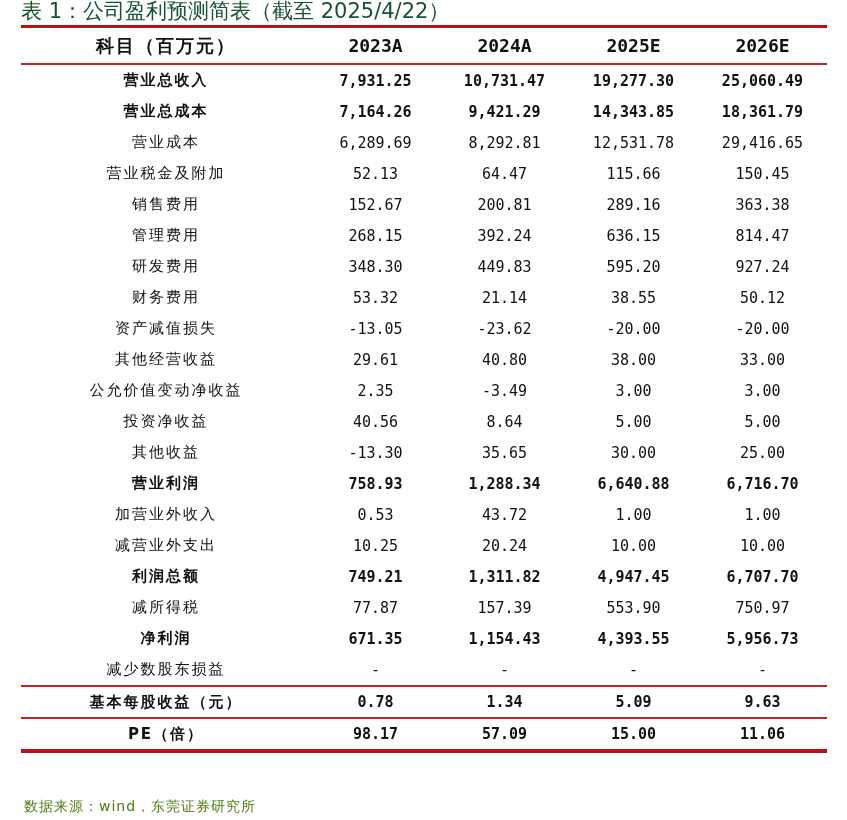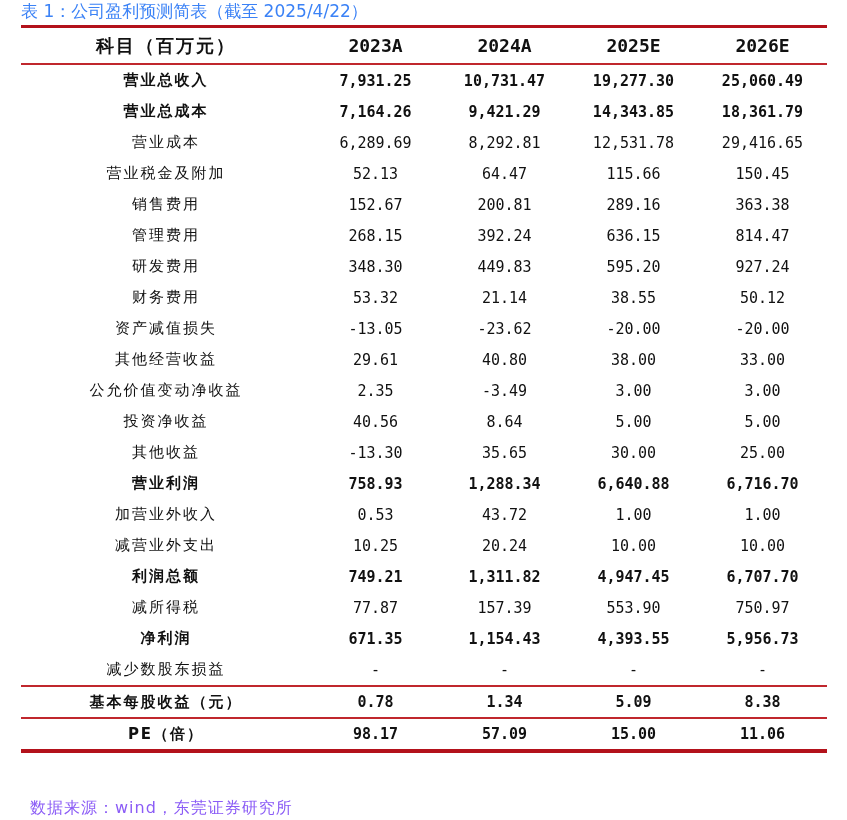--- a/index.html
+++ b/index.html
@@ -1,32 +1,32 @@
 <!DOCTYPE html>
 <html><head>
 <meta charset="utf-8">
 <style>
   html, body { margin:0; padding:0; background:#ffffff; }
   body { width:847px; height:820px; position:relative; overflow:hidden;
          font-family:"DejaVu Sans", sans-serif; color:#111; }
   .title { position:absolute; left:21px; top:0px; height:22px; line-height:22px;
-           font-size:17px; color:#3b82f6; white-space:nowrap; }
+           font-size:21px; color:#14532d; white-space:nowrap; }
   .tbl { position:absolute; left:21px; top:25px; width:806px; border-collapse:collapse; }
   .tbl td, .tbl th { padding:0; height:31px; text-align:center; vertical-align:middle;
            font-size:15px; white-space:nowrap; }
   .tbl th { height:35px; font-weight:bold; font-size:18px; }
   .tbl thead tr { border-top:3px solid #b3121b; border-bottom:2px solid #c0272d; }
   .tbl tbody tr.sep { border-top:2px solid #c0272d; }
   .tbl tbody tr.last { border-bottom:4px solid #b3121b; }
   .tbl tr.sep td { height:30px; }
   .col-label { width:290px; letter-spacing:2px; }
   .col-v { width:129px; font-family:"DejaVu Sans Mono", monospace; font-size:15px; }
   tr.bold td { font-weight:bold; }
   tr.bold td.col-v { font-family:"DejaVu Sans Mono", monospace; }
-  .source { position:absolute; left:30px; top:798px; font-size:16px; color:#8b5cf6;
+  .source { position:absolute; left:24px; top:798px; font-size:14px; color:#4d7c0f;
             letter-spacing:1px; white-space:nowrap; }
 </style>
 </head>
 <body>
 
 <div class="title">表 1：公司盈利预测简表（截至 2025/4/22）</div>
 
 <table class="tbl">
   <thead>
     <tr>
@@ -176,21 +176,21 @@
         <td class="col-v">-</td>
         <td class="col-v">-</td>
         <td class="col-v">-</td>
         <td class="col-v">-</td>
       </tr>
       <tr class="bold sep">
         <td class="col-label">基本每股收益（元）</td>
         <td class="col-v">0.78</td>
         <td class="col-v">1.34</td>
         <td class="col-v">5.09</td>
-        <td class="col-v">8.38</td>
+        <td class="col-v">9.63</td>
       </tr>
       <tr class="bold sep last">
         <td class="col-label">PE（倍）</td>
         <td class="col-v">98.17</td>
         <td class="col-v">57.09</td>
         <td class="col-v">15.00</td>
         <td class="col-v">11.06</td>
       </tr>
     </tbody>
 </table>

